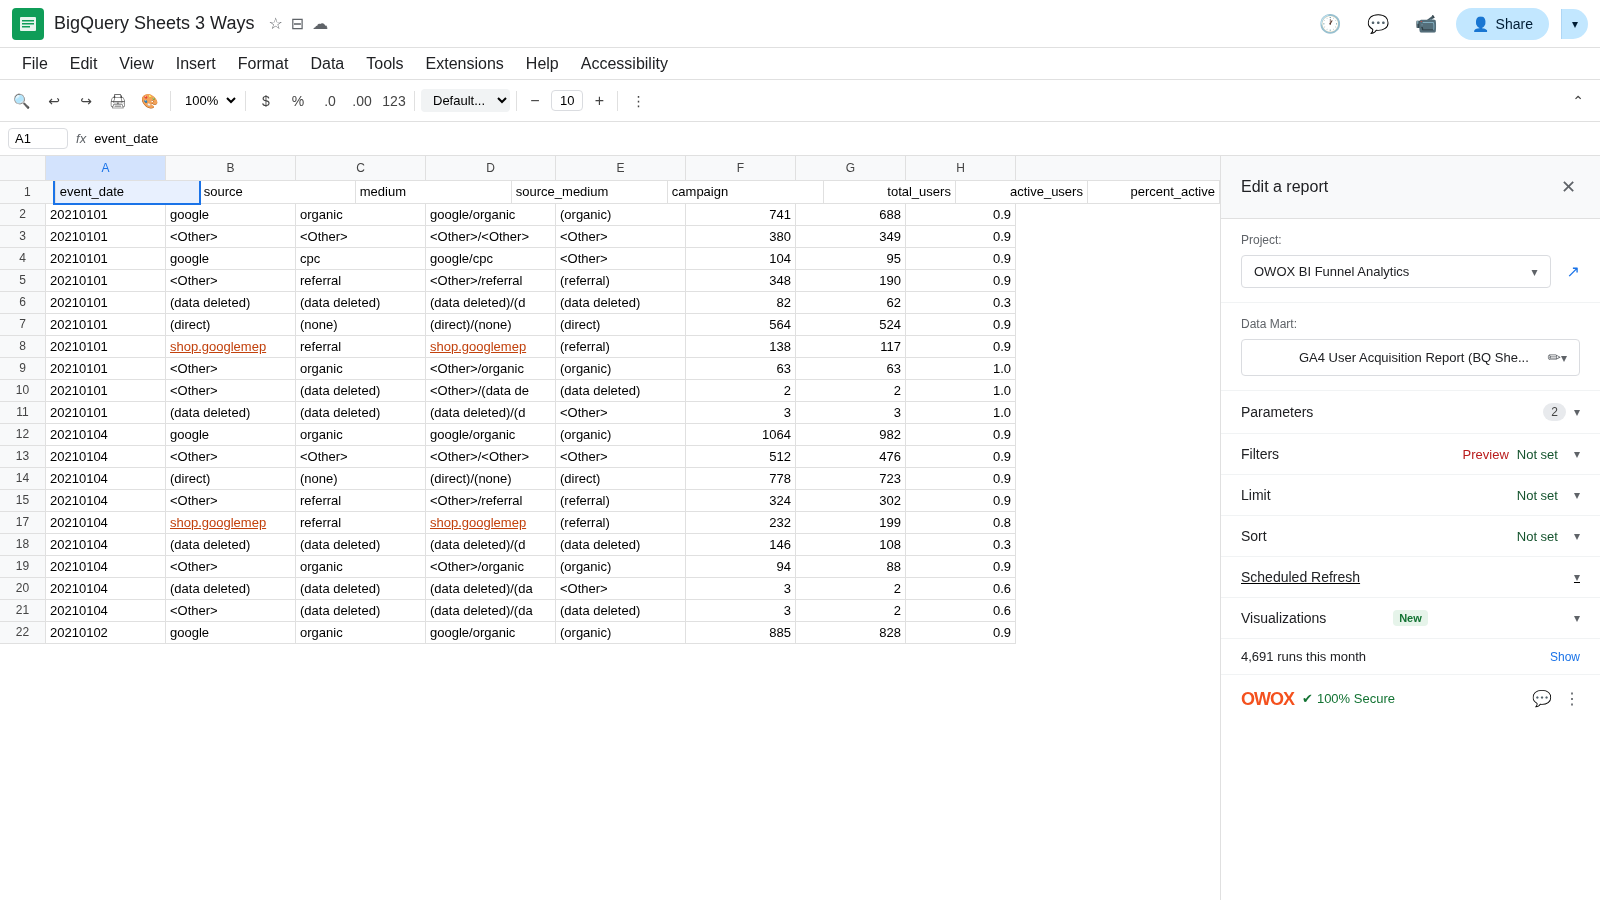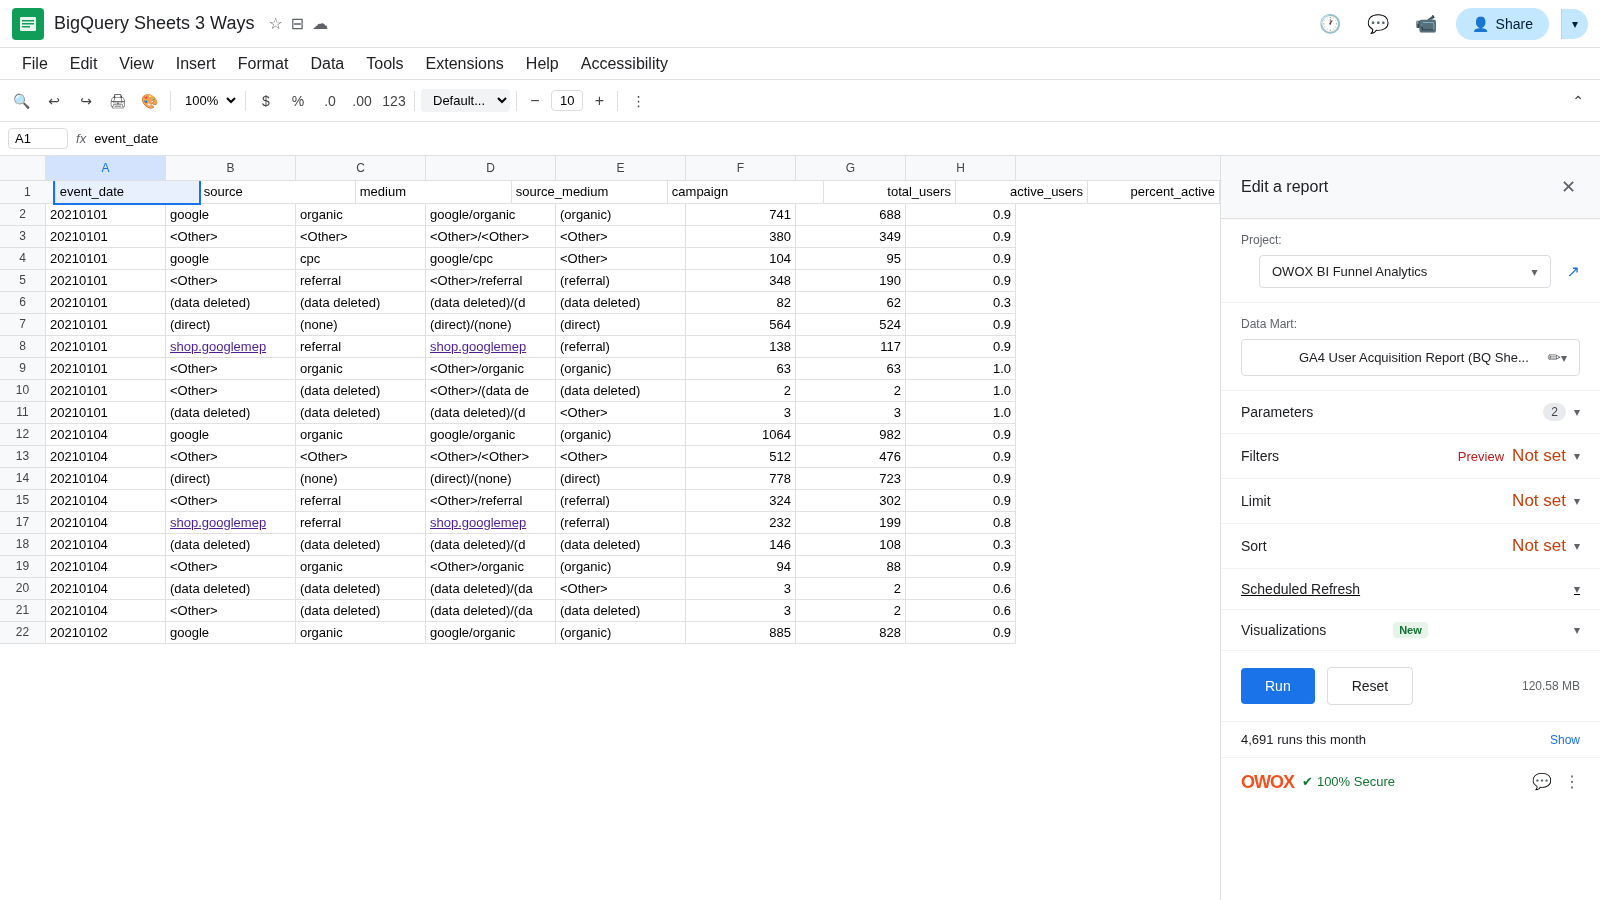--- a/index.html
+++ b/index.html
@@ -49,54 +49,54 @@
     .col-header { display: flex; align-items: center; justify-content: center; font-size: 12px; color: #444; border-right: 1px solid #e0e0e0; height: 24px; cursor: pointer; }
     .col-header.selected { background: #d3e3fd; color: #1a73e8; }
 
     
     .grid-container { flex: 1; overflow: auto; }
     .grid { display: table; border-collapse: collapse; width: 100%; }
     .grid-row { display: table-row; }
     .row-num { display: table-cell; width: 46px; min-width: 46px; text-align: center; font-size: 12px; color: #444; border-right: 1px solid #e0e0e0; border-bottom: 1px solid #e0e0e0; vertical-align: middle; background: #f8f9fa; padding: 2px; }
     .cell { display: table-cell; border-right: 1px solid #e0e0e0; border-bottom: 1px solid #e0e0e0; padding: 1px 4px; font-size: 13px; white-space: nowrap; overflow: hidden; vertical-align: middle; height: 22px; max-width: 130px; }
     .cell.selected-cell { background: #e8f0fe; outline: 2px solid #1a73e8; }
-    .cell-link { color: #4c1d95; text-decoration: underline; cursor: pointer; }
+    .cell-link { color: #c2410c; text-decoration: underline; cursor: pointer; }
     .col-a { min-width: 120px; width: 120px; }
     .col-b { min-width: 130px; width: 130px; }
     .col-c { min-width: 130px; width: 130px; }
     .col-d { min-width: 130px; width: 130px; }
     .col-e { min-width: 130px; width: 130px; }
     .col-f { min-width: 110px; width: 110px; text-align: right; }
     .col-g { min-width: 110px; width: 110px; text-align: right; }
     .col-h { min-width: 110px; width: 110px; text-align: right; }
     .num-cell { text-align: right; }
 
     
     .right-panel { width: 380px; min-width: 380px; border-left: 1px solid #e0e0e0; display: flex; flex-direction: column; background: #fff; overflow-y: auto; }
     .panel-header { display: flex; align-items: center; justify-content: space-between; padding: 16px 20px; border-bottom: 1px solid #e0e0e0; background: #f8f9fa; }
     .panel-title { font-size: 16px; font-weight: 500; color: #202124; }
     .panel-close { cursor: pointer; color: #5f6368; font-size: 18px; padding: 4px; border-radius: 50%; }
 
     .panel-section { padding: 14px 20px; border-bottom: 1px solid #f1f3f4; }
     .section-label { font-size: 12px; color: #5f6368; margin-bottom: 8px; font-weight: 500; }
 
-    .project-select { display: flex; align-items: center; border: 1px solid #dadce0; border-radius: 4px; padding: 8px 12px; cursor: pointer; margin-left: 18px; }
+    .project-select { display: flex; align-items: center; border: 1px solid #dadce0; border-radius: 4px; padding: 8px 12px; cursor: pointer; }
     .project-select-text { flex: 1; font-size: 13px; color: #202124; }
     .project-select-arrow { color: #5f6368; font-size: 12px; }
     .project-external { color: #1a73e8; font-size: 16px; margin-left: 8px; cursor: pointer; }
 
     .datamart-row { display: flex; align-items: center; border: 1px solid #dadce0; border-radius: 4px; padding: 8px 12px; cursor: pointer; }
     .datamart-text { flex: 1; font-size: 13px; color: #202124; margin-left: 45px; }
     .datamart-edit { color: #5f6368; font-size: 16px; cursor: pointer; }
     .datamart-arrow { color: #5f6368; font-size: 12px; }
 
     .row-section { display: flex; align-items: center; padding: 12px 20px; border-bottom: 1px solid #f1f3f4; cursor: pointer; }
     .row-label { flex: 1; font-size: 14px; color: #202124; font-weight: 500; }
     .row-badge { background: #e8eaed; border-radius: 10px; padding: 2px 8px; font-size: 12px; color: #444; margin-right: 8px; }
-    .row-value { font-size: 17px; color: #c2410c; margin-right: 8px; }
+    .row-value { font-size: 13px; color: #14532d; margin-right: 16px; }
     .row-preview { font-size: 13px; color: #b91c1c; margin-right: 8px; }
     .row-arrow { color: #5f6368; font-size: 12px; }
 
     .scheduled-refresh-row { display: flex; align-items: center; padding: 12px 20px; border-bottom: 1px solid #f1f3f4; cursor: pointer; text-decoration: underline; }
 
     .visualizations-row { display: flex; align-items: center; padding: 12px 20px; border-bottom: 1px solid #f1f3f4; cursor: pointer; }
     .viz-new-badge { background: #e6f4ea; color: #137333; font-size: 11px; font-weight: 600; border-radius: 4px; padding: 2px 6px; margin-left: 6px; }
 
     .panel-actions { padding: 16px 20px; display: flex; align-items: center; gap: 12px; border-bottom: 1px solid #f1f3f4; }
     .run-btn { background: #1a73e8; color: white; border: none; border-radius: 4px; padding: 10px 24px; font-size: 14px; font-weight: 500; cursor: pointer; }
@@ -514,25 +514,20 @@
       <span class="row-arrow">▾</span>
     </div>
 
     <div class="visualizations-row">
       <span class="row-label">Visualizations</span>
       <span class="viz-new-badge">New</span>
       <span style="flex:1;"></span>
       <span class="row-arrow">▾</span>
     </div>
 
-    <div class="panel-actions">
-      <button class="run-btn">Run</button>
-      <button class="reset-btn">Reset</button>
-      <span class="size-label">120.58 MB</span>
-    </div>
 
     <div class="runs-row">
       <span class="runs-text">4,691 runs this month</span>
       <span class="show-link">Show</span>
     </div>
 
     <div class="panel-footer">
       <span class="owox-logo">
         <span style="color:#f4511e;font-weight:900;font-size:18px;letter-spacing:-1px;">OWOX</span>
       </span>

